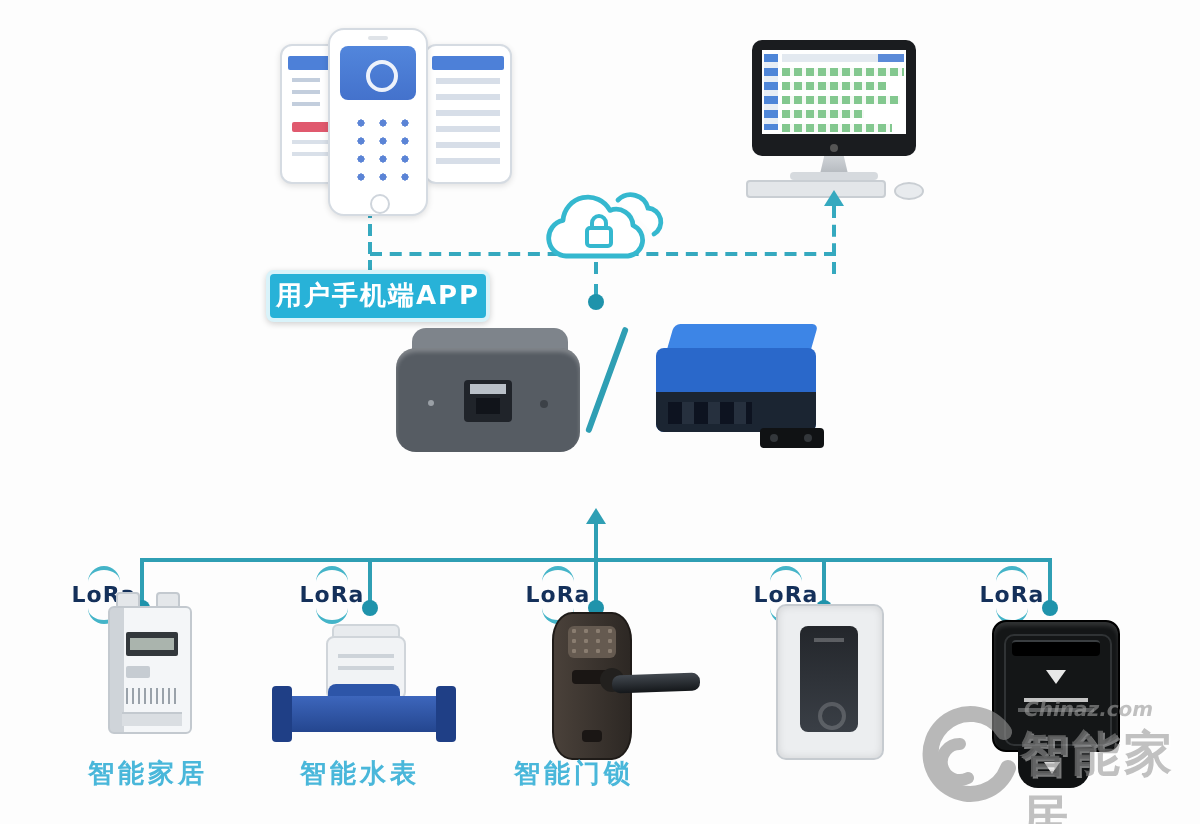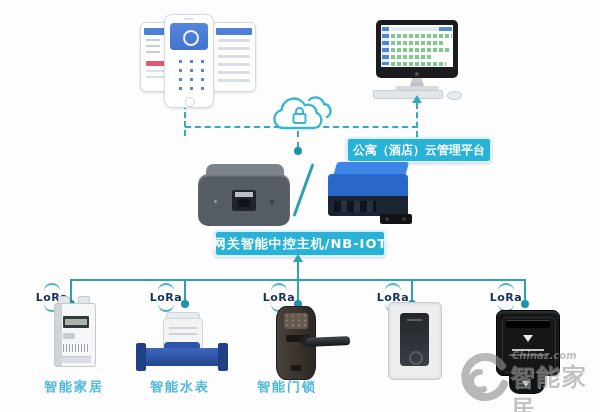--- a/index.html
+++ b/index.html
@@ -101,22 +101,22 @@
 
   <svg class="abs" style="left:269px;top:88px;" width="64" height="46" viewBox="0 0 64 46">
     <path d="M40 12 a9 9 0 0 1 15 4 a7 7 0 0 1 3 13" fill="#fff" stroke="#35b8cf" stroke-width="2.4" stroke-linecap="round"></path>
     <path d="M14 40 a9 9 0 0 1-1.5-17.8 a12.5 12.5 0 0 1 23.5-5 a8.5 8.5 0 0 1 11.5 7.5 a8 8 0 0 1-2.5 15.3 z" fill="#fff" stroke="#35b8cf" stroke-width="2.4" stroke-linejoin="round"></path>
     <g>
       <path d="M27 26 v-2.5 a3.5 3.5 0 0 1 7 0 V26" fill="none" stroke="#35b8cf" stroke-width="2"></path>
       <rect x="24.5" y="26" width="12" height="9" rx="1.5" fill="none" stroke="#35b8cf" stroke-width="2"></rect>
     </g>
   </svg>
 
-  <div class="tag" style="left:346px;top:137px;width:142px;height:22px;font-size:12px;letter-spacing:0;">
-    <span>公寓（酒店）云管理平台</span>
+  <div class="tag" style="left:133px;top:135px;width:108px;height:22px;">
+    <span>用户手机端APP</span>
   </div>
 
   <div class="abs" style="left:198px;top:164px;width:94px;height:64px;">
     <div class="abs" style="left:8px;top:0;width:78px;height:22px;background:#7e848b;border-radius:7px;"></div>
     <div class="abs" style="left:0;top:10px;width:92px;height:52px;background:#565c63;border-radius:10px;box-shadow:inset 0 2px 2px rgba(255,255,255,.25);">
       <div class="abs" style="left:34px;top:16px;width:24px;height:21px;background:#20242a;border-radius:2px;">
         <div class="abs" style="left:3px;top:2px;width:18px;height:5px;background:#b9c0c8;"></div>
         <div class="abs" style="left:6px;top:9px;width:12px;height:8px;background:#11141a;"></div>
       </div>
       <div class="abs" style="left:16px;top:26px;width:3px;height:3px;background:#9aa0a6;border-radius:50%;"></div>
@@ -132,23 +132,20 @@
       <div class="abs" style="left:0;top:22px;width:80px;height:20px;background:#1b2532;border-radius:0 0 4px 4px;">
         <div class="abs" style="left:6px;top:5px;width:42px;height:11px;background:repeating-linear-gradient(90deg,#0d1320 0 7px,#26303e 7px 13px);"></div>
       </div>
     </div>
     <div class="abs" style="left:54px;top:52px;width:32px;height:10px;background:#101214;border-radius:2px;">
       <div class="abs" style="left:5px;top:3px;width:4px;height:4px;background:#33373b;border-radius:50%;"></div>
       <div class="abs" style="left:22px;top:3px;width:4px;height:4px;background:#33373b;border-radius:50%;"></div>
     </div>
   </div>
 
-  <div class="tag" style="left:214px;top:230px;width:168px;height:23px;">
-    <span>网关智能中控主机/NB-IOT</span>
-  </div>
 
   <div class="tri-up" style="left:293px;top:254px;"></div>
   <div class="line-v" style="left:297px;top:262px;height:43px;"></div>
   <div class="line-h" style="left:71px;top:279px;width:455px;"></div>
 
   <div class="line-v" style="left:70px;top:279px;height:26px;"></div>
   <div class="line-v" style="left:184px;top:279px;height:26px;"></div>
   <div class="line-v" style="left:411px;top:279px;height:26px;"></div>
   <div class="line-v" style="left:524px;top:279px;height:26px;"></div>
 

